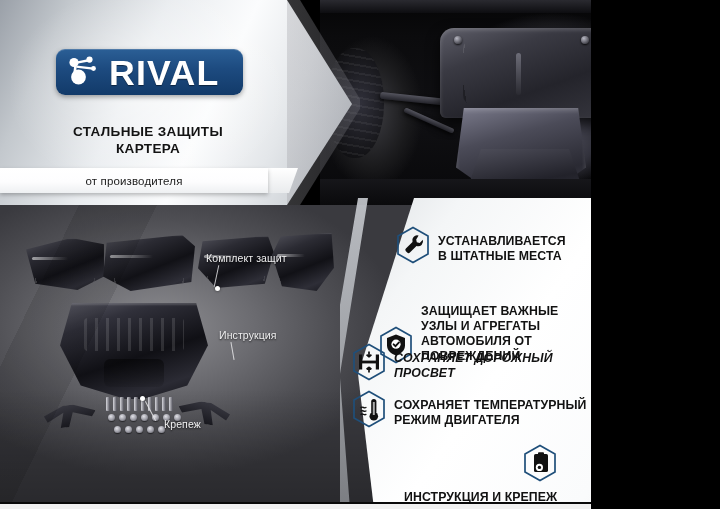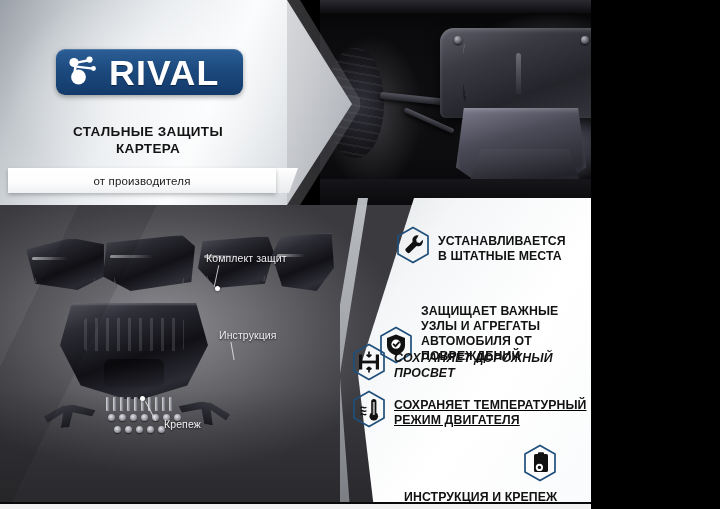--- a/index.html
+++ b/index.html
@@ -119,21 +119,21 @@
 
   .hero-title {
     position:absolute; left: 0; top: 115px; width: 296px;
     text-align:center; color:#131313;
     font-size: 13.5px; font-weight: 700; line-height: 1.28;
     letter-spacing: .35px;
     margin-top: 8px;
   }
 
   .sub-bar {
-    position:absolute; left:8px; top:168px; width:268px; height:25px;
+    position:absolute; left:0; top:168px; width:268px; height:25px;
     background: linear-gradient(180deg,#ffffff 0%,#fdfdfe 55%,#eef0f2 100%);
     box-shadow: 0 2px 4px rgba(0,0,0,.25);
     display:flex; align-items:center; justify-content:center;
   }
   .sub-bar-tail {
     position:absolute; left:268px; top:168px; width:30px; height:25px;
     background: linear-gradient(180deg,#ffffff,#e9ebed);
     clip-path: polygon(0 0, 100% 0, 70% 100%, 0 100%);
   }
   .sub-bar span { color:#1b1b1b; font-size:11.5px; letter-spacing:.15px; }
@@ -400,21 +400,21 @@
         <rect x="7" y="11.5" width="3.2" height="15" fill="#111"></rect>
         <rect x="23.8" y="11.5" width="3.2" height="15" fill="#111"></rect>
         <rect x="10" y="17.6" width="14" height="2.8" fill="#111"></rect>
         <path d="M17 8.6v5.4m0 0-2.4-2.4m2.4 2.4 2.4-2.4" fill="none" stroke="#111" stroke-width="1.7"></path>
         <path d="M17 29.4V24m0 0-2.4 2.4M17 24l2.4 2.4" fill="none" stroke="#111" stroke-width="1.7"></path>
       </svg>
     </span>
     <span class="benefit-text">СОХРАНЯЕТ ДОРОЖНЫЙ ПРОСВЕТ</span>
   </div>
 
-  <div class="benefits-row" style="left:352px; top:390px;text-decoration:underline;">
+  <div class="benefits-row" style="left:352px; top:390px;">
     <span class="hexicon">
       <svg viewBox="0 0 34 38" width="34" height="38" aria-hidden="true">
         <polygon points="17,1.5 32,10 32,28 17,36.5 2,28 2,10" fill="none" stroke="#1f4f7a" stroke-width="1.7"></polygon>
         <rect x="19.2" y="9" width="5.2" height="15" rx="2.6" fill="#111"></rect>
         <circle cx="21.8" cy="26.2" r="4.3" fill="#111"></circle>
         <rect x="20.8" y="12" width="2" height="13" fill="#fff" opacity=".65"></rect>
         <path d="M9 17.5c1.6-1.3 3.3 1.3 4.9 0M9 21c1.6-1.3 3.3 1.3 4.9 0M9 24.4c1.6-1.3 3.3 1.3 4.9 0" fill="none" stroke="#111" stroke-width="1.4" stroke-linecap="round"></path>
       </svg>
     </span>
     <span class="benefit-text">СОХРАНЯЕТ ТЕМПЕРАТУРНЫЙ

